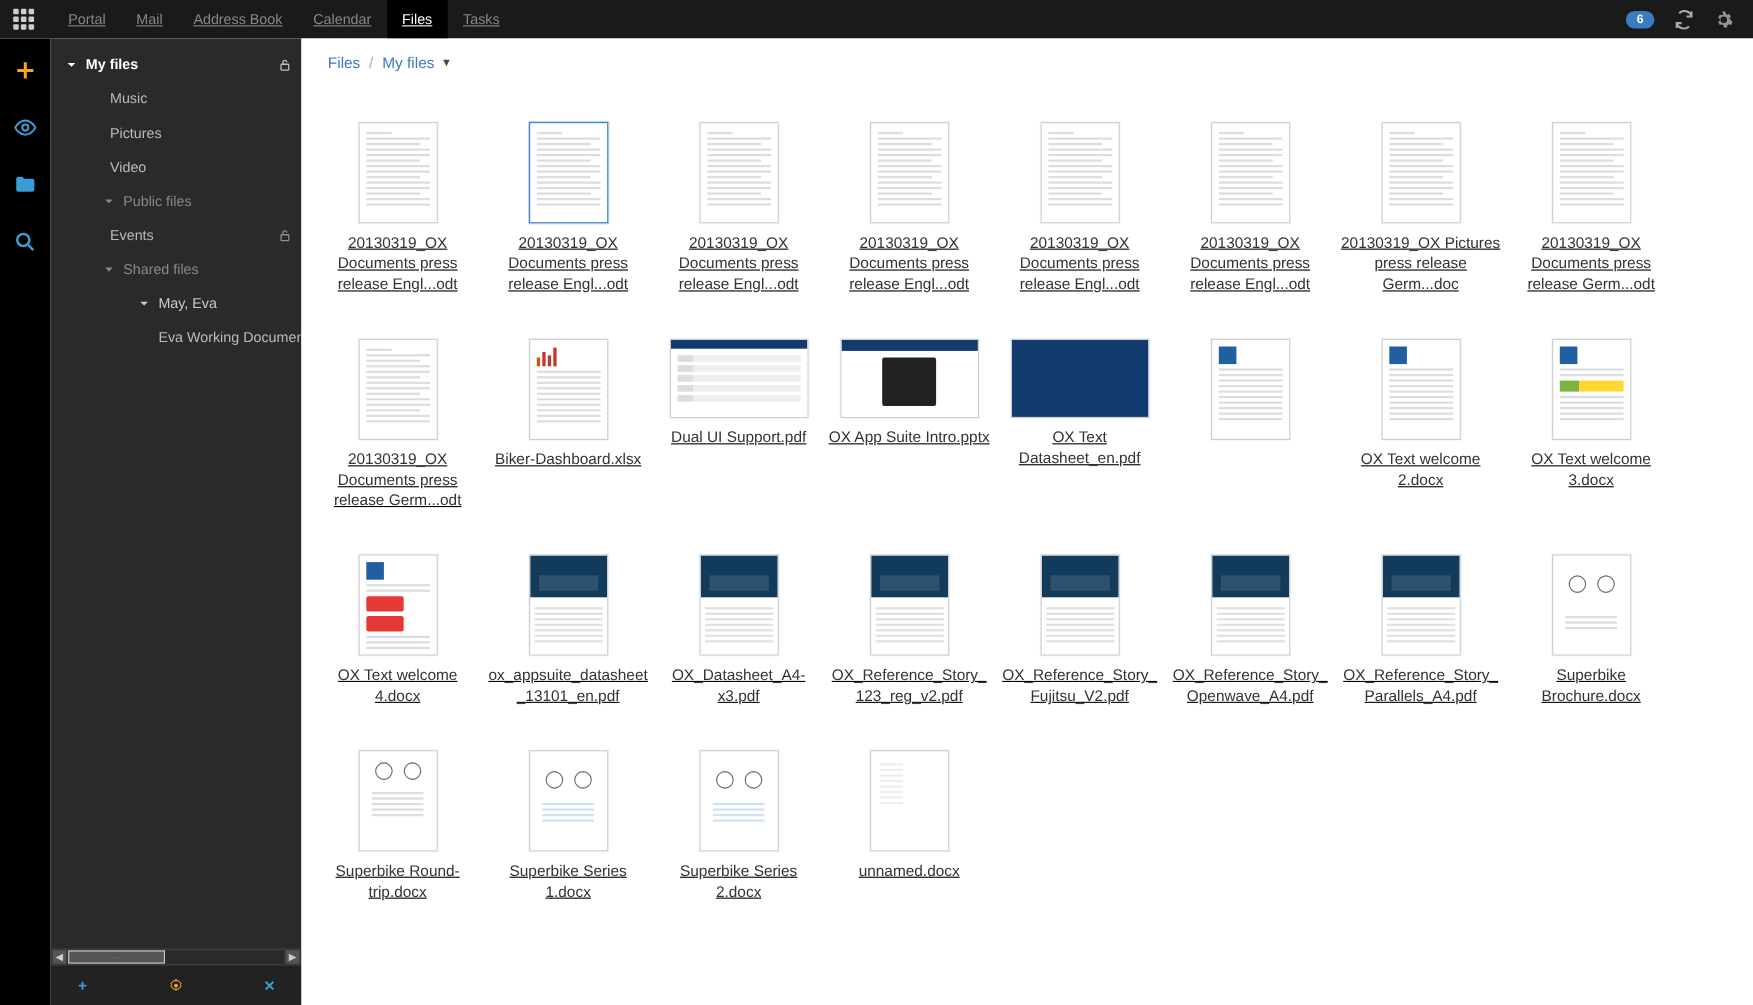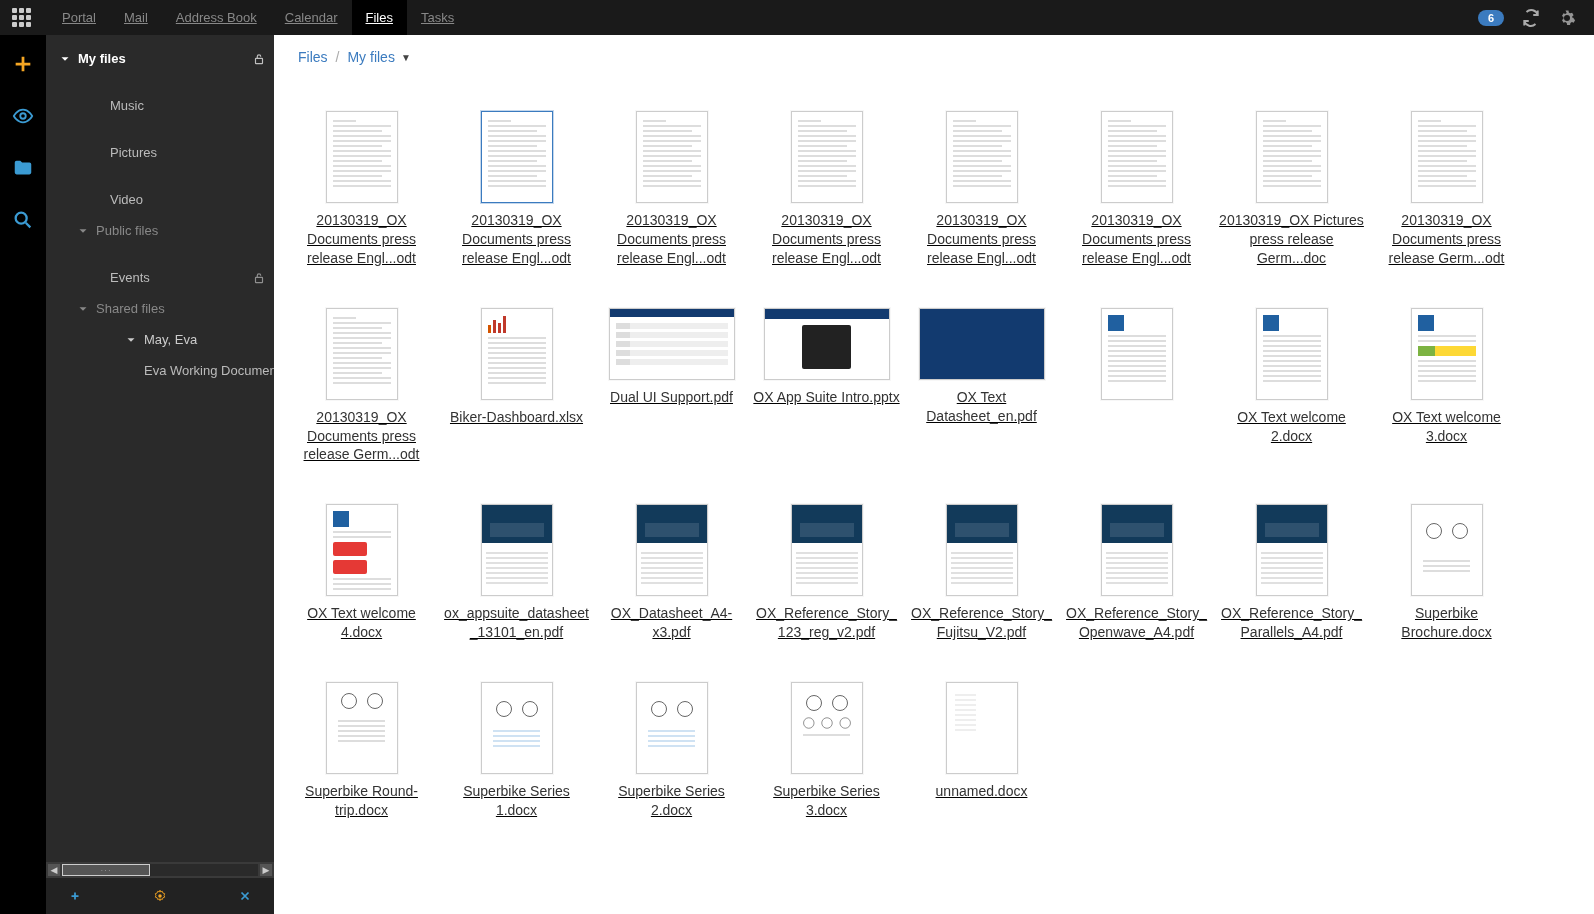--- a/index.html
+++ b/index.html
@@ -23,22 +23,22 @@
 .lb-icon.folder { color: #3b9bd3; }
 .lb-icon.search { color: #3b9bd3; }
 
 .sidebar { width: 228px; background: #2a2a2a; color: #ccc; display: flex; flex-direction: column; }
 .tree { flex: 1; padding-top: 8px; overflow: hidden; }
 .tree-row { display: flex; align-items: center; height: 31px; padding: 0 8px; cursor: pointer; white-space: nowrap; }
 .chev { width: 14px; height: 14px; margin-right: 6px; flex-shrink: 0; }
 .tree-row .label { flex: 1; }
 .lock { width: 14px; height: 14px; margin-left: 8px; opacity: 0.7; }
 .tree-row.depth0 { padding-left: 12px; font-weight: bold; color: #fff; }
-.tree-row.depth1 { padding-left: 44px; color: #bbb; font-weight: normal; margin-top: 16px; }
-.tree-row.depth0.dim { color: #888; font-weight: normal; padding-left: 30px; justify-content: space-between; }
+.tree-row.depth1 { padding-left: 34px; color: #bbb; font-weight: normal; }
+.tree-row.depth0.dim { color: #888; font-weight: normal; padding-left: 46px; justify-content: space-between; }
 .tree-row.depth2 { padding-left: 78px; color: #ccc; }
 .tree-row.depth3 { padding-left: 78px; color: #bbb; }
 
 .h-scroll { height: 16px; background: #3a3a3a; display: flex; align-items: center; }
 .h-scroll .arrow { width: 12px; height: 12px; background: #555; margin: 0 2px; cursor: pointer; display:flex; align-items:center; justify-content:center; font-size:9px; color:#ccc; }
 .h-scroll .track { flex: 1; background: #2a2a2a; height: 12px; position: relative; }
 .h-scroll .thumb { position: absolute; left: 0; width: 45%; height: 12px; background: #555; display:flex; align-items:center; justify-content:center; color:#999; font-size:8px; letter-spacing:1px;}
 
 .sidebar-footer { height: 36px; background: #222; display: flex; align-items: center; justify-content: space-between; padding: 0 22px; }
 .sf-icon { width: 14px; height: 14px; cursor: pointer; }
@@ -708,37 +708,20 @@
                 <i></i>
                 <i></i>
                 <i></i>
               </div>
             </div>
           </div>
           <div class="file-name">Superbike Series 2.docx</div>
         </div>
         <div class="file-item">
           <div class="thumb">
-            <div class="bike">
-              <div class="wheels" style="margin-top:6px">
-                <span></span>
-                <span></span>
-              </div>
-              <div class="wheels" style="margin-top:4px;transform:scale(0.7)">
-                <span></span>
-                <span></span>
-                <span></span>
-              </div>
-              <i></i>
-            </div>
-          </div>
-          <div class="file-name">Superbike Series 3.docx</div>
-        </div>
-        <div class="file-item">
-          <div class="thumb">
             <div class="blank" style="padding-top:8px">
               <i></i>
               <i></i>
               <i></i>
               <i></i>
               <i></i>
               <i></i>
               <i></i>
               <i></i>
             </div>

